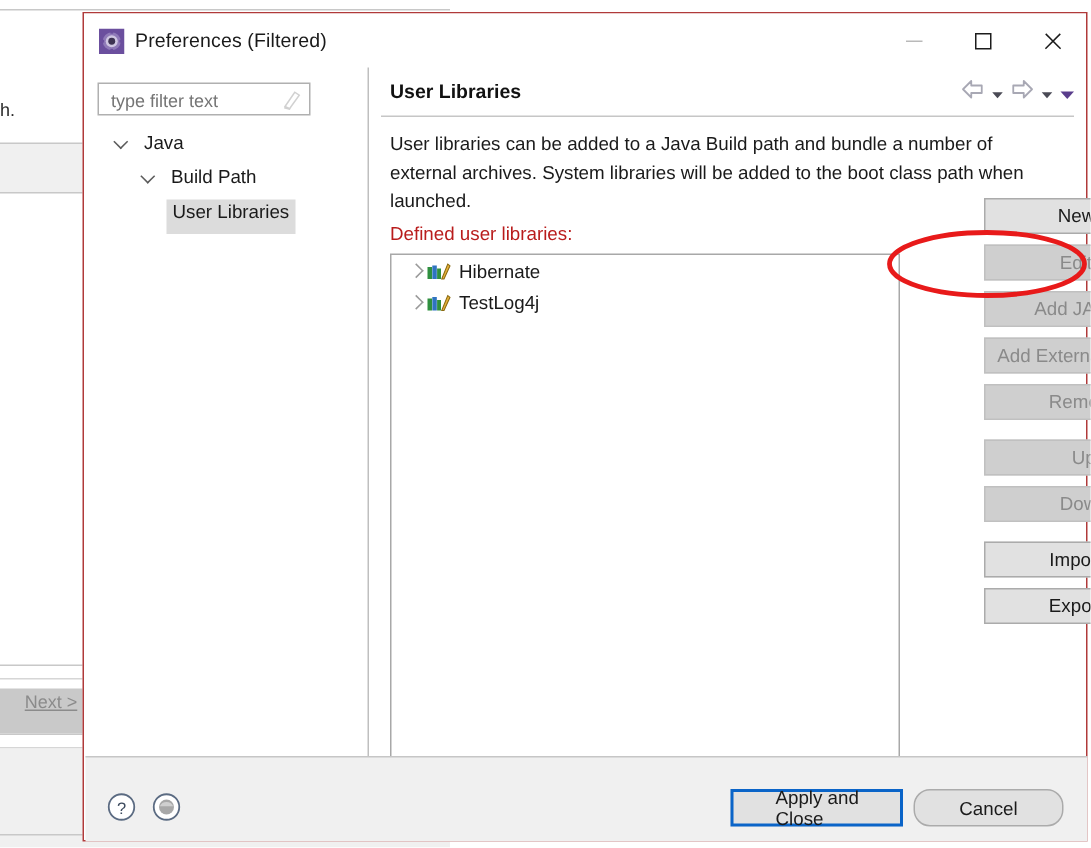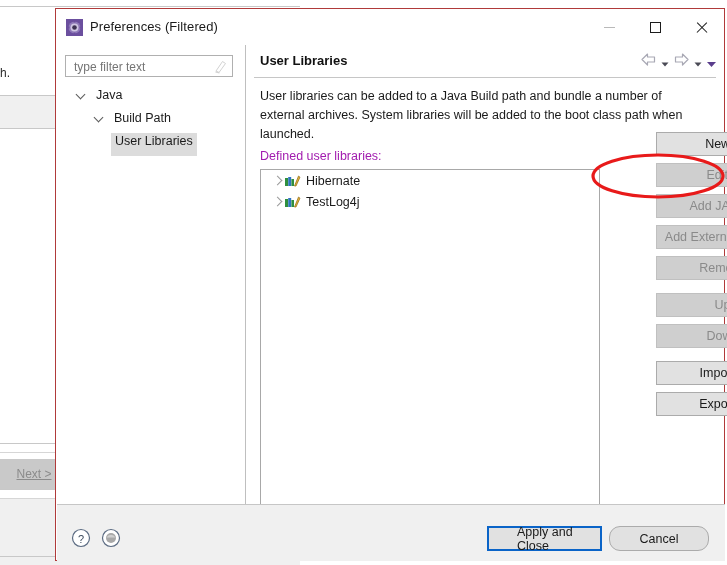--- a/index.html
+++ b/index.html
@@ -16,21 +16,21 @@
   .bg-topline { position:absolute; left:0; top:6px; width:300px; height:1px; background:#c8c8c8; }
   .bg-text { position:absolute; left:0; top:66px; font-size:12px; color:#2b2b2b; }
   .bg-sep1 { position:absolute; left:0; top:95px; width:300px; height:1px; background:#c8c8c8; }
   .bg-panel { position:absolute; left:0; top:96px; width:300px; height:32px; background:#f0f0f0; }
   .bg-sep2 { position:absolute; left:0; top:128px; width:300px; height:1px; background:#c8c8c8; }
   .bg-sep3 { position:absolute; left:0; top:443px; width:300px; height:1px; background:#c8c8c8; }
   .bg-sep4 { position:absolute; left:0; top:452px; width:300px; height:1px; background:#d6d6d6; }
   .bg-btnrow { position:absolute; left:0; top:459px; width:300px; height:30px; background:#c9c9c9; }
   .bg-nextbtn {
     position:absolute; left:0; top:461px; width:68px; height:26px;
-    display:flex; align-items:center; justify-content:center;
+    display:flex; align-items:flex-start; justify-content:center;
     font-size:12px; color:#8b8b8b;text-decoration:underline;
   }
   .bg-sep5 { position:absolute; left:0; top:489px; width:300px; height:1px; background:#c8c8c8; }
   .bg-sep6 { position:absolute; left:0; top:498px; width:300px; height:1px; background:#d6d6d6; }
   .bg-bottom { position:absolute; left:0; top:499px; width:300px; height:66px; background:#f0f0f0; }
   .bg-sep7 { position:absolute; left:0; top:556px; width:300px; height:1px; background:#c8c8c8; }
 
   
   .dialog {
     position:absolute; left:55px; top:8px; width:670px; height:553px;
@@ -62,21 +62,21 @@
   }
   .glyph-close::before { transform:rotate(45deg); }
   .glyph-close::after  { transform:rotate(-45deg); }
 
   
   .left-panel {
     position:absolute; left:1px; top:36px; width:188px; height:459px;
     background:#ffffff;
   }
   .filter-box {
-    position:absolute; left:8px; top:10px; width:168px; height:22px;
+    position:absolute; left:8px; top:10px; width:142px; height:22px;
     border:1px solid #b0b0b0; background:#ffffff; box-sizing:border-box;
   }
   .filter-input {
     position:absolute; left:6px; top:3px; width:120px;
     font-size:12px; color:#8d8d8d; border:none; outline:none; background:transparent;
     font-family:"Liberation Sans", sans-serif;
   }
   .filter-clear {
     position:absolute; right:4px; top:3px; width:15px; height:15px;
     opacity:0.45;
@@ -110,21 +110,21 @@
   }
   .nav-icons { position:absolute; right:8px; top:7px; display:flex; align-items:center; gap:3px; }
   .navarrow { width:17px; height:15px; }
   .caret-sm { width:10px; height:10px; }
   .hrule { position:absolute; left:8px; top:32px; width:462px; height:1px; background:#c6c6c6; }
 
   .desc {
     position:absolute; left:14px; top:42px; width:440px;
     font-size:12.5px; color:#1a1a1a; line-height:19px;
   }
-  .defined-label { position:absolute; left:14px; top:104px; font-size:12.5px; color:#a21caf; }
+  .defined-label { position:absolute; left:14px; top:104px; font-size:12.5px; color:#b91c1c; }
 
   .listbox {
     position:absolute; left:14px; top:124px; width:340px; height:336px;
     border:1px solid #a8a8a8; background:#ffffff; box-sizing:border-box;
   }
   .lib-row {
     position:relative; height:21px; display:flex; align-items:center;
     font-size:12.5px; color:#1a1a1a; padding-left:10px;text-align:right;
   }
   .lib-twisty { width:13px; height:13px; position:relative; flex:0 0 auto; }

